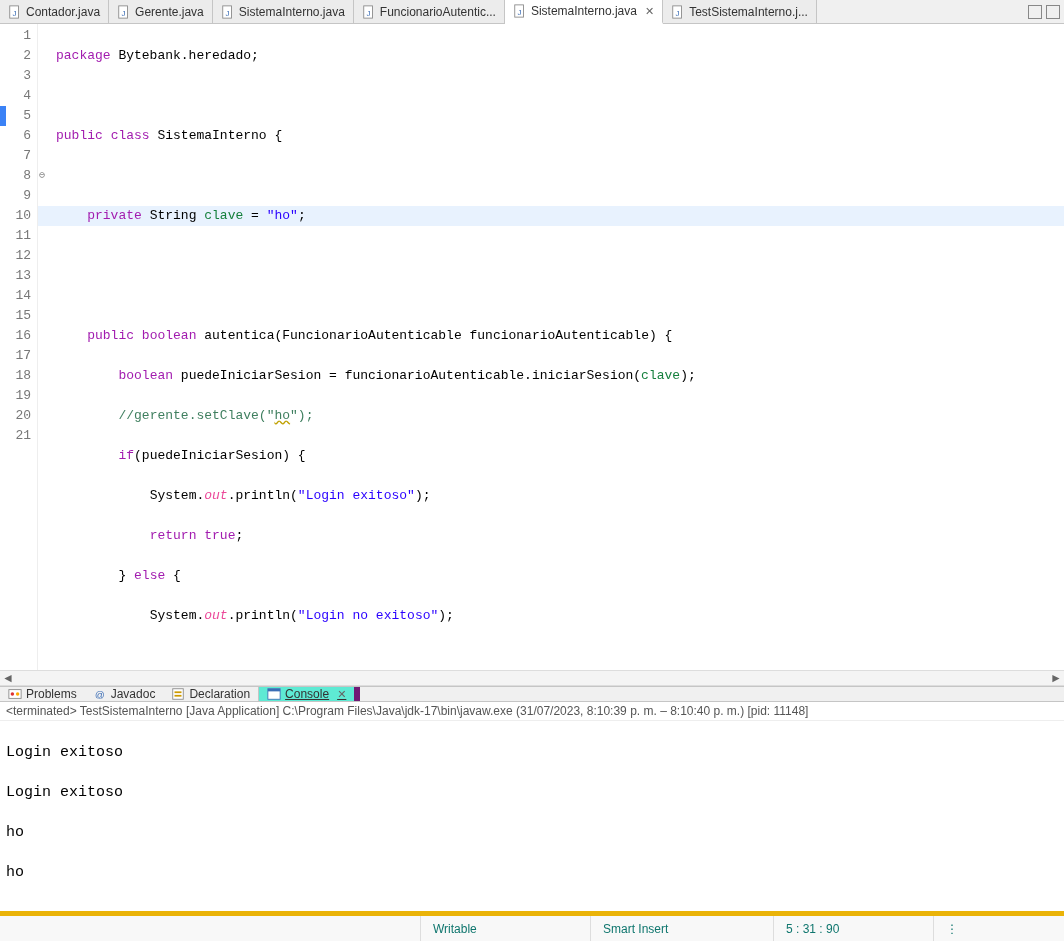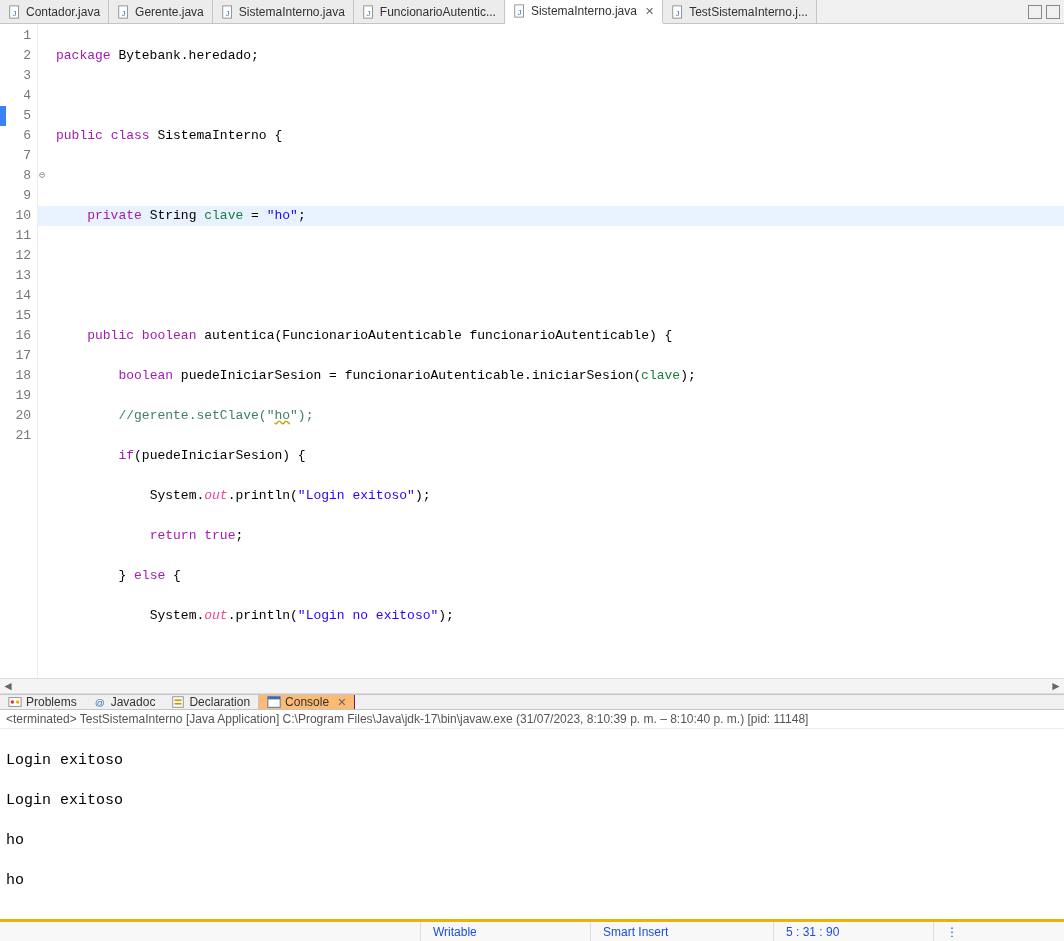--- a/index.html
+++ b/index.html
@@ -139,23 +139,24 @@
   display: flex;
   align-items: center;
   padding: 0 8px;
   gap: 4px;
   cursor: pointer;
   font-size: 12px;
   color: #333;
   justify-content: space-between;
 }
 .btab.active {
-  background: #fdba74;
+  background: #5eead4;
   border-left: 1px solid #c5c5c5;
-  border-right: 1px solid #701a75;
+  border-right: 6px solid #701a75;
+  text-decoration: underline;
 }
 .btab .close { margin-left: 4px; color: #666; font-size: 11px; }
 .console-head {
   padding: 2px 6px;
   font-size: 12px;
   color: #555;
   border-bottom: 1px solid #eee;
 }
 .console-body {
   font-family: Consolas, "Courier New", monospace;
@@ -171,26 +172,26 @@
   height: 225px;
   border-top: 1px solid #c5c5c5;
 }
 .console-scroll {
   height: 14px;
   background: #f4f4f4;
   border-top: 1px solid #ddd;
   display: flex;
 }
 .status-bar {
-  height: 22px;
-  border-top: 3px solid #eab308;
-  display: flex;
-  align-items: center;
-  font-size: 12px;
-  color: #1d4ed8;
+  height: 30px;
+  border-top: 5px solid #eab308;
+  display: flex;
+  align-items: center;
+  font-size: 12px;
+  color: #0f766e;
   background: #f8f8f8;
 }
 .status-cell {
   padding: 0 12px;
   border-left: 1px solid #ddd;
   height: 100%;
   display: flex;
   align-items: center;
 }
 .status-cell:first-child { border-left: none; flex: 0 0 420px; }

